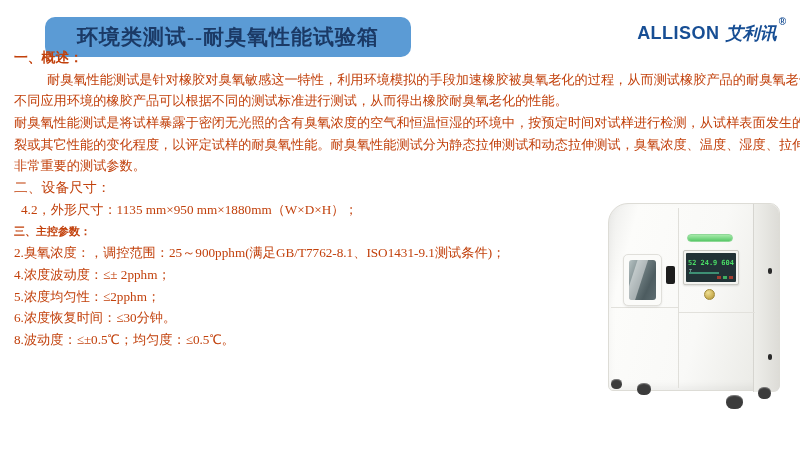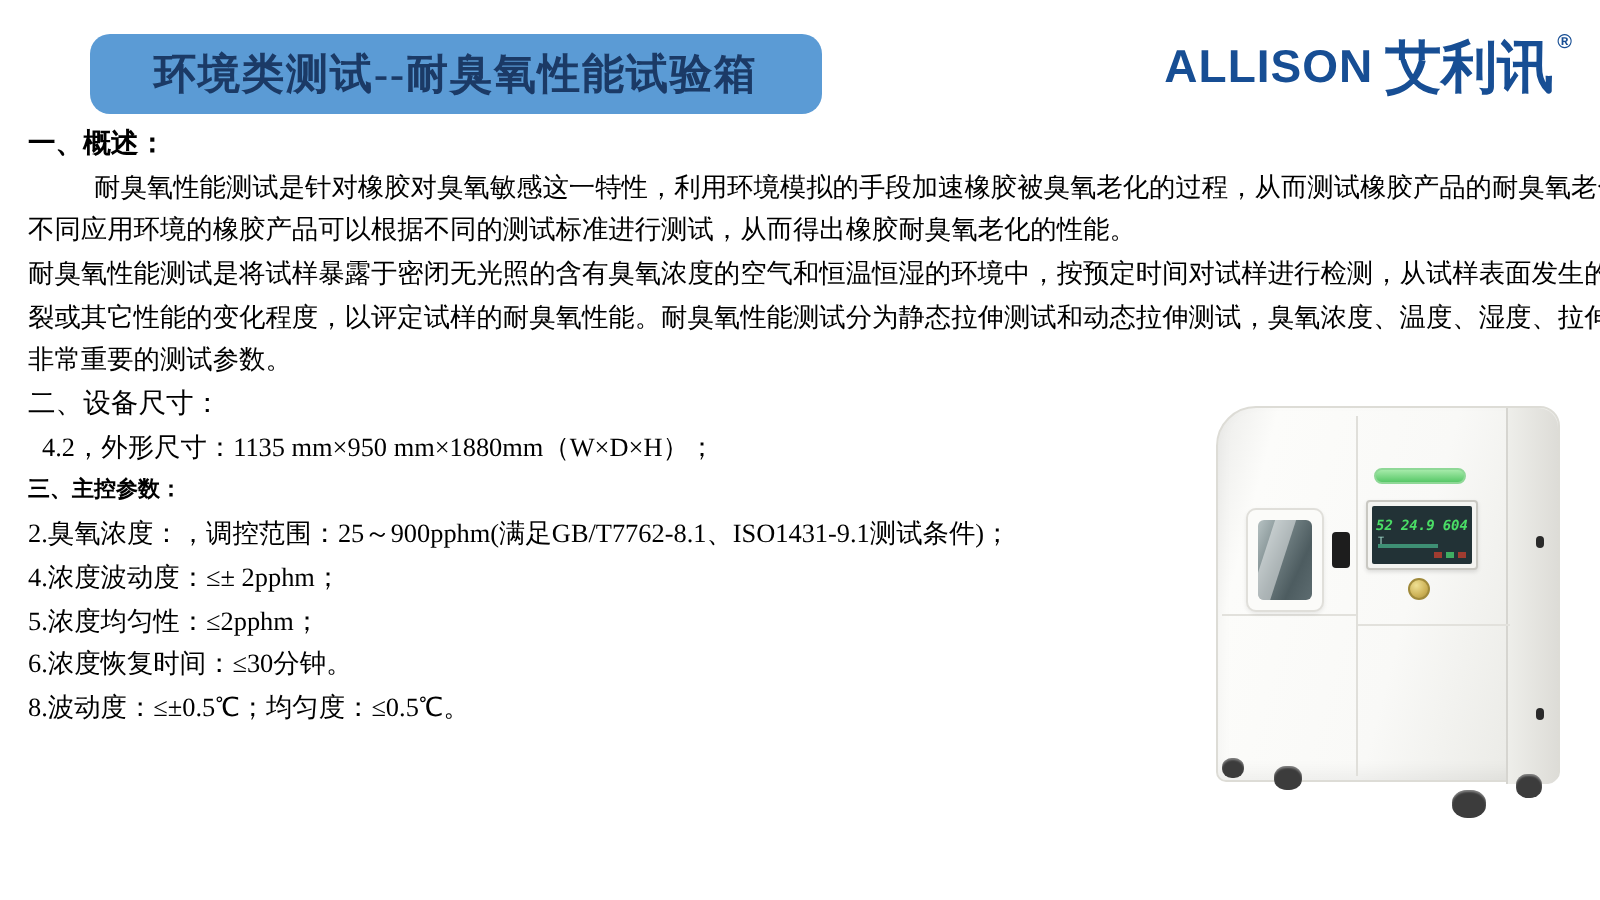--- a/index.html
+++ b/index.html
@@ -14,26 +14,26 @@
     display:flex; align-items:center; justify-content:center;
   }
   .banner-title {
     font-size:21px; font-weight:bold; color:#1b3a66; letter-spacing:1px;
     font-family:"Liberation Serif", serif;
   }
   .logo {
     position:absolute; right:14px; top:20px; display:flex; align-items:flex-start;
     color:#174e94; font-family:"Liberation Sans", sans-serif;
   }
-  .logo-latin { font-size:23px; font-weight:800; letter-spacing:.5px; line-height:26px; }
-  .logo-cjk { font-size:28px; font-weight:bold; margin-left:6px; line-height:27px; }
+  .logo-latin { font-size:18px; font-weight:800; letter-spacing:.5px; line-height:26px; }
+  .logo-cjk { font-size:17px; font-weight:bold; margin-left:6px; line-height:27px;font-style:italic; }
   .logo-reg { font-size:10px; font-weight:bold; line-height:10px; margin-left:2px; margin-top:-3px; }
 
   
-  .doc { position:absolute; left:14px; top:61px; width:778px; color:#000000; }
+  .doc { position:absolute; left:14px; top:47px; width:778px; color:#c2410c; }
   .line { height:21.7px; line-height:21.7px; font-size:13.2px; white-space:nowrap; }
   .h1 { font-weight:bold; font-size:13.8px; }
   .h2 { font-weight:normal; font-size:13.8px; }
   .h3 { font-size:11px;font-weight:bold; }
   .indent { text-indent:33px; }
   .dim-item { padding-left:7px; }
 
   
   .machine { position:absolute; left:608px; top:203px; width:172px; height:212px; }
   .cabinet {
@@ -73,21 +73,21 @@
   }
   .screen-bezel {
     position:absolute; left:74px; top:46px; width:56px; height:35px;
     background:#f4f4f1; border:1px solid #c9c8c2; border-radius:2px; padding:2px;
     box-shadow:0 1px 2px rgba(0,0,0,0.12);
   }
   .screen {
     width:100%; height:100%; background:#223236; border-radius:1px; position:relative;
     font-family:"DejaVu Sans Mono", monospace; overflow:hidden;
   }
-  .screen-row { display:flex; justify-content:space-around; margin-top:7px;font-style:italic; }
+  .screen-row { display:flex; justify-content:space-around; margin-top:7px; }
   .screen-val { color:#4ade66; font-size:7px; line-height:7px; font-weight:bold; }
   .screen-bar { position:absolute; left:3px; bottom:8px; width:30px; height:2px; background:#3e8f74; }
   .screen-t { position:absolute; left:3px; top:16px; color:#9fd8c8; font-size:5px; line-height:5px; }
   .screen-dots { position:absolute; right:3px; bottom:3px; display:flex; gap:2px; }
   .dot { width:4px; height:3px; }
   .dot-r { background:#a03c30; }
   .dot-g { background:#3fae62; }
   .knob {
     position:absolute; left:95px; top:85px; width:11px; height:11px; border-radius:50%;
     background:radial-gradient(circle at 35% 30%,#efe093,#cdb257 60%,#a78f3c);

